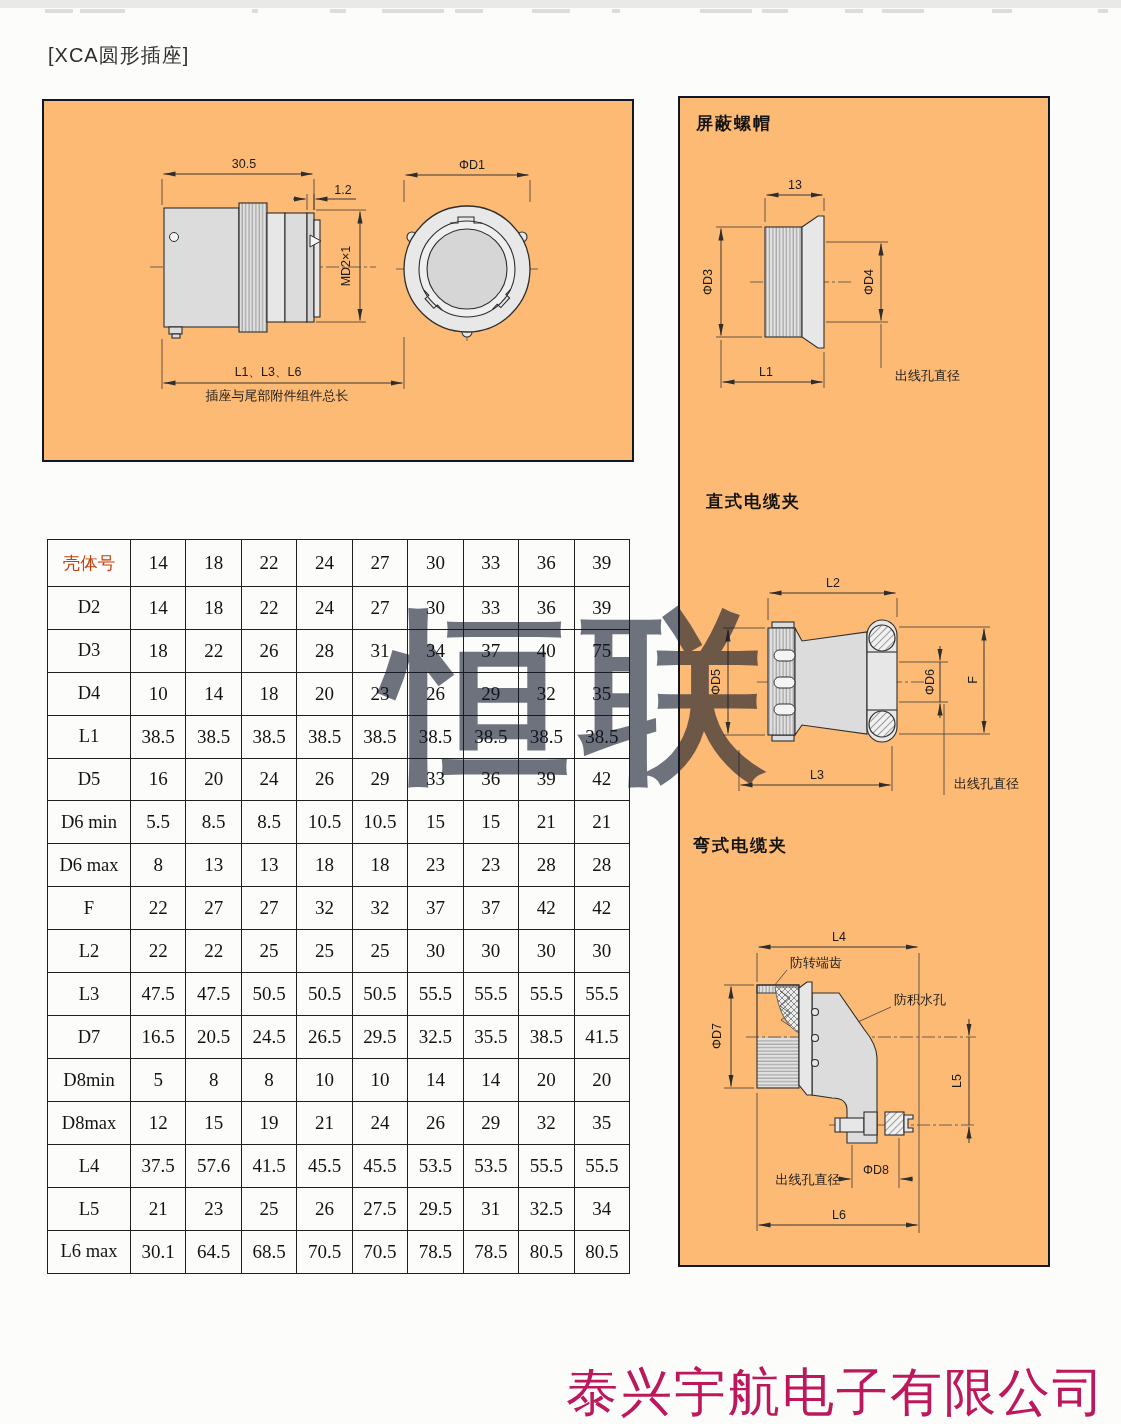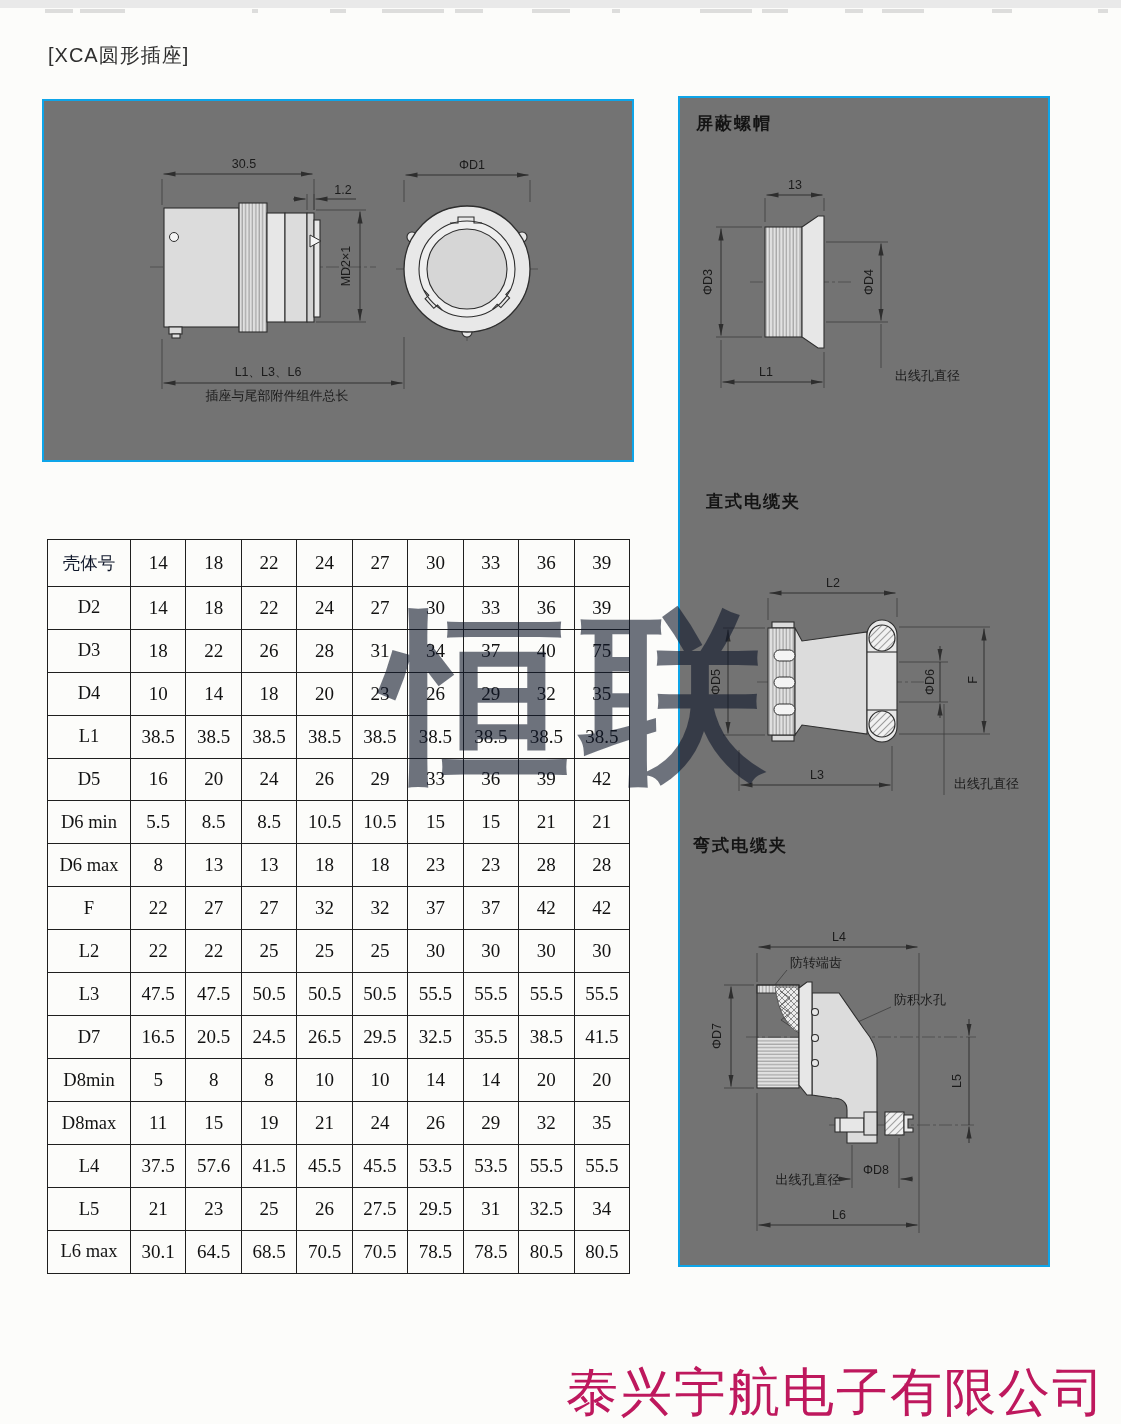--- a/index.html
+++ b/index.html
@@ -1,31 +1,31 @@
 <!DOCTYPE html>
 <html><head>
 <meta charset="utf-8">
 <style>
   html,body{margin:0;padding:0;background:#e9e9e9;}
   .page{position:relative;width:1121px;height:1424px;background:#fcfcfa;font-family:"Liberation Sans",sans-serif;overflow:hidden;margin:8px auto;}
   
   .frag{position:absolute;top:1px;height:4px;background:#bdbdbd;opacity:.5;}
   .page-title{position:absolute;left:48px;top:34px;font-size:20px;color:#2e2e2e;letter-spacing:1px;}
-  .box{position:absolute;border:2px solid #0ea5e9;background:#737373;}
+  .box{position:absolute;border:2px solid #0f172a;background:#fdba74;}
   #topbox{left:42px;top:91px;width:588px;height:359px;}
   #panel{left:678px;top:88px;width:368px;height:1167px;}
   #topbox svg,#panel svg{position:absolute;left:0;top:0;}
   .ptitle{position:absolute;font-size:17px;font-weight:bold;color:#141414;letter-spacing:2px;}
   #ptitle-nut{left:16px;top:14px;}
   #ptitle-straight{left:26px;top:392px;}
   #ptitle-bent{left:13px;top:736px;}
   
   table.spec{position:absolute;left:47px;top:531px;width:583px;height:735px;border-collapse:collapse;table-layout:fixed;z-index:1;}
   table.spec td{border:1.6px solid #1f1f1f;text-align:center;vertical-align:middle;font-family:"Liberation Serif",serif;font-size:19px;color:#121212;padding:0;}
-  table.spec td.cjk{font-family:"Liberation Sans",sans-serif;font-size:17.5px;color:#0f172a;}
+  table.spec td.cjk{font-family:"Liberation Sans",sans-serif;font-size:17.5px;color:#c2410c;}
   table.spec td.lab{font-size:18.5px;}
   
   .brand-wm{position:absolute;left:386px;top:596px;font-size:184px;line-height:1;letter-spacing:12px;color:#0f172a;opacity:.6;font-weight:600;z-index:2;pointer-events:none;font-family:"Liberation Sans",sans-serif;}
   .company-wm{position:absolute;left:566px;top:1350px;font-size:52px;letter-spacing:2px;color:#be185d;font-family:"Liberation Serif",serif;z-index:2;pointer-events:none;}
   
   .ln{stroke:#2e2e2e;stroke-width:1.1;fill:none;}
   .fillA{fill:#dcdcdc;stroke:#2e2e2e;stroke-width:1.1;}
   .fillB{fill:#e7e7e7;stroke:#2e2e2e;stroke-width:1.1;}
   .fillC{fill:#d3d3d3;stroke:#2e2e2e;stroke-width:1.1;}
   .fillW{fill:#f4f4f4;stroke:#2e2e2e;stroke-width:1;}
@@ -465,21 +465,21 @@
           <td>8</td>
           <td>10</td>
           <td>10</td>
           <td>14</td>
           <td>14</td>
           <td>20</td>
           <td>20</td>
         </tr>
         <tr>
           <td class="lab">D8max</td>
-          <td>11</td>
+          <td>12</td>
           <td>15</td>
           <td>19</td>
           <td>21</td>
           <td>24</td>
           <td>26</td>
           <td>29</td>
           <td>32</td>
           <td>35</td>
         </tr>
         <tr>

